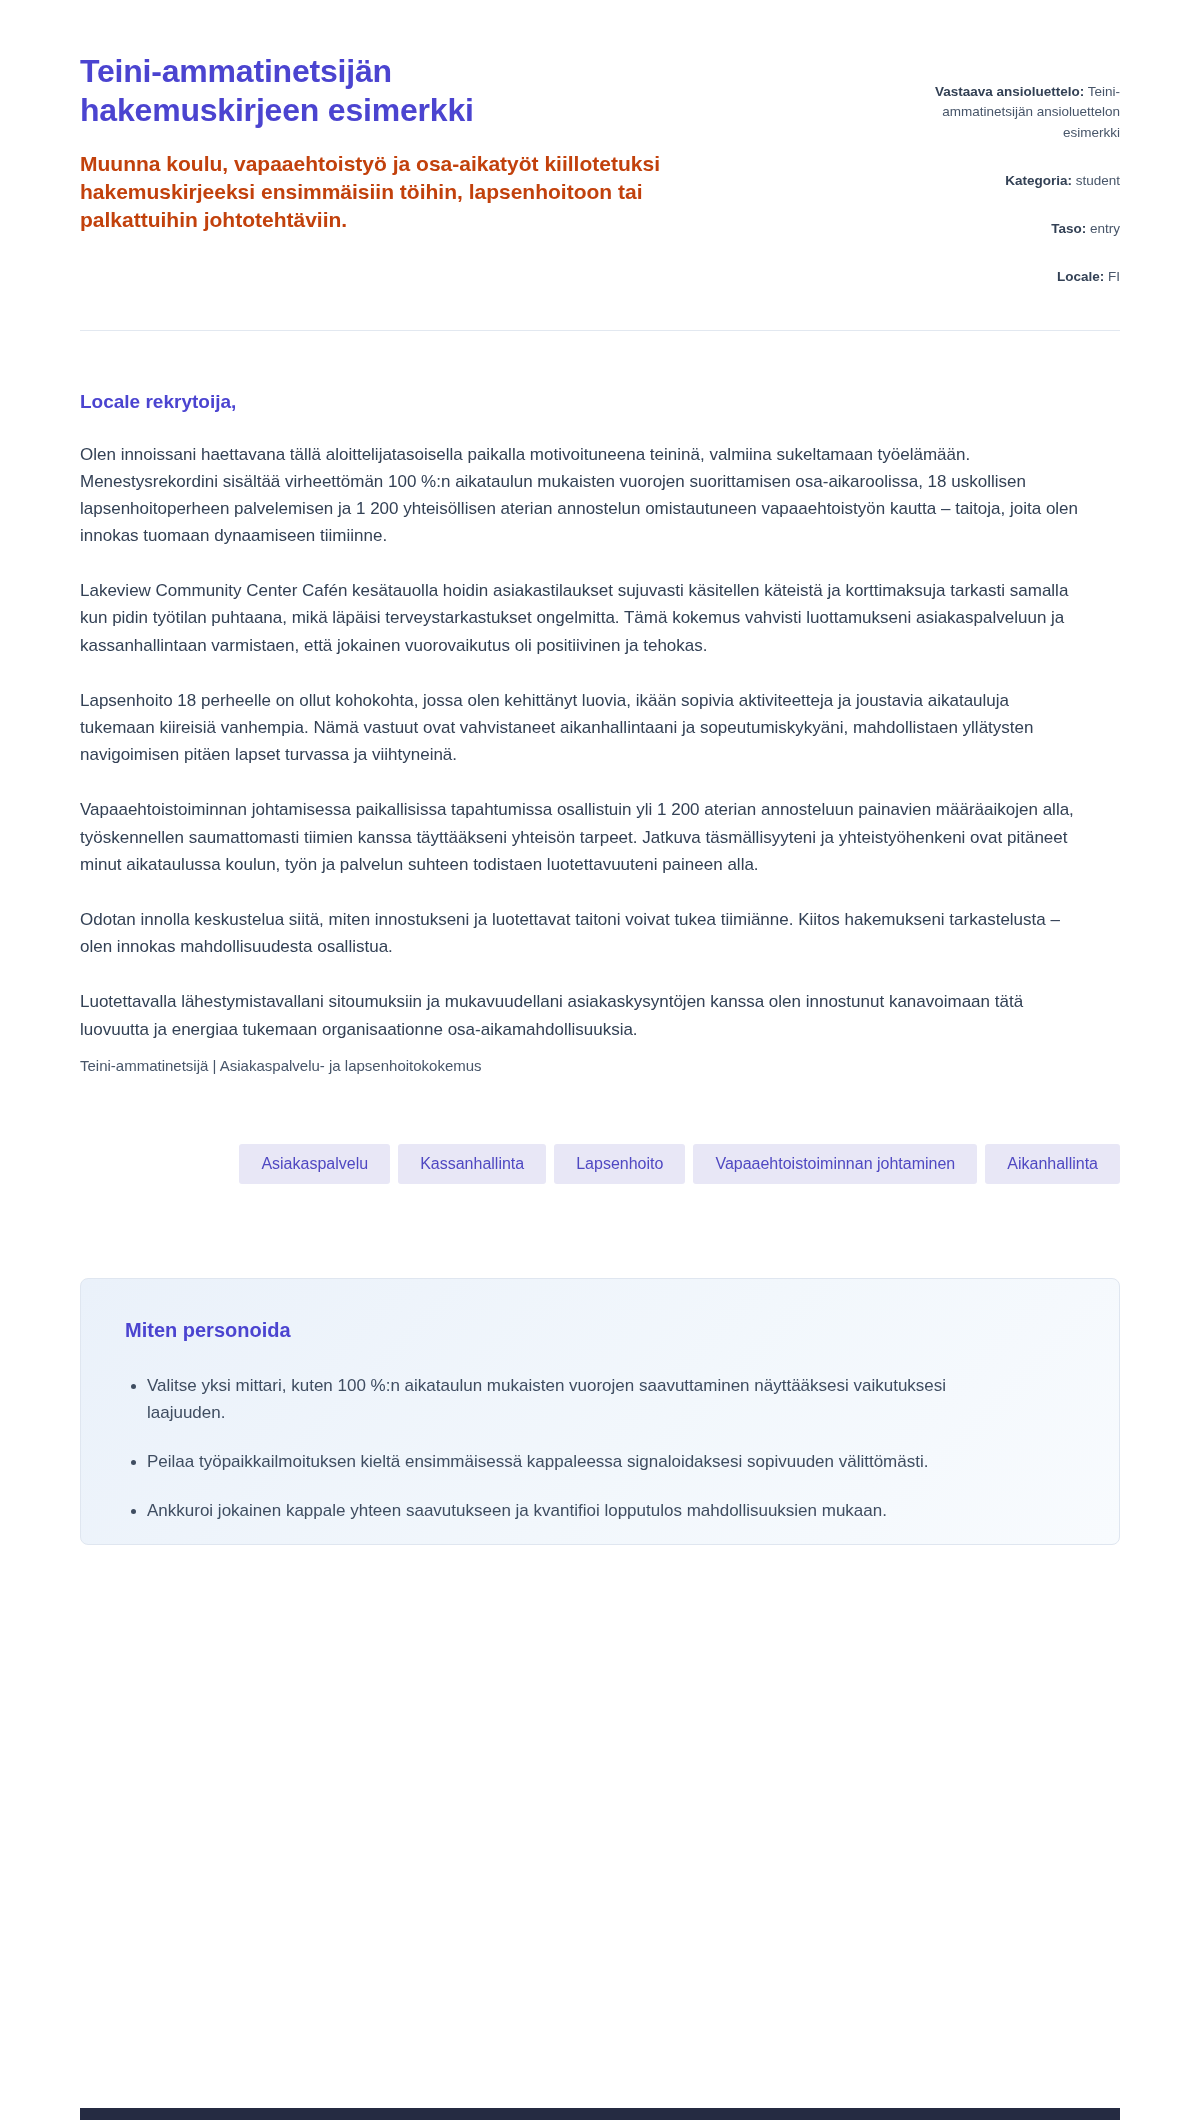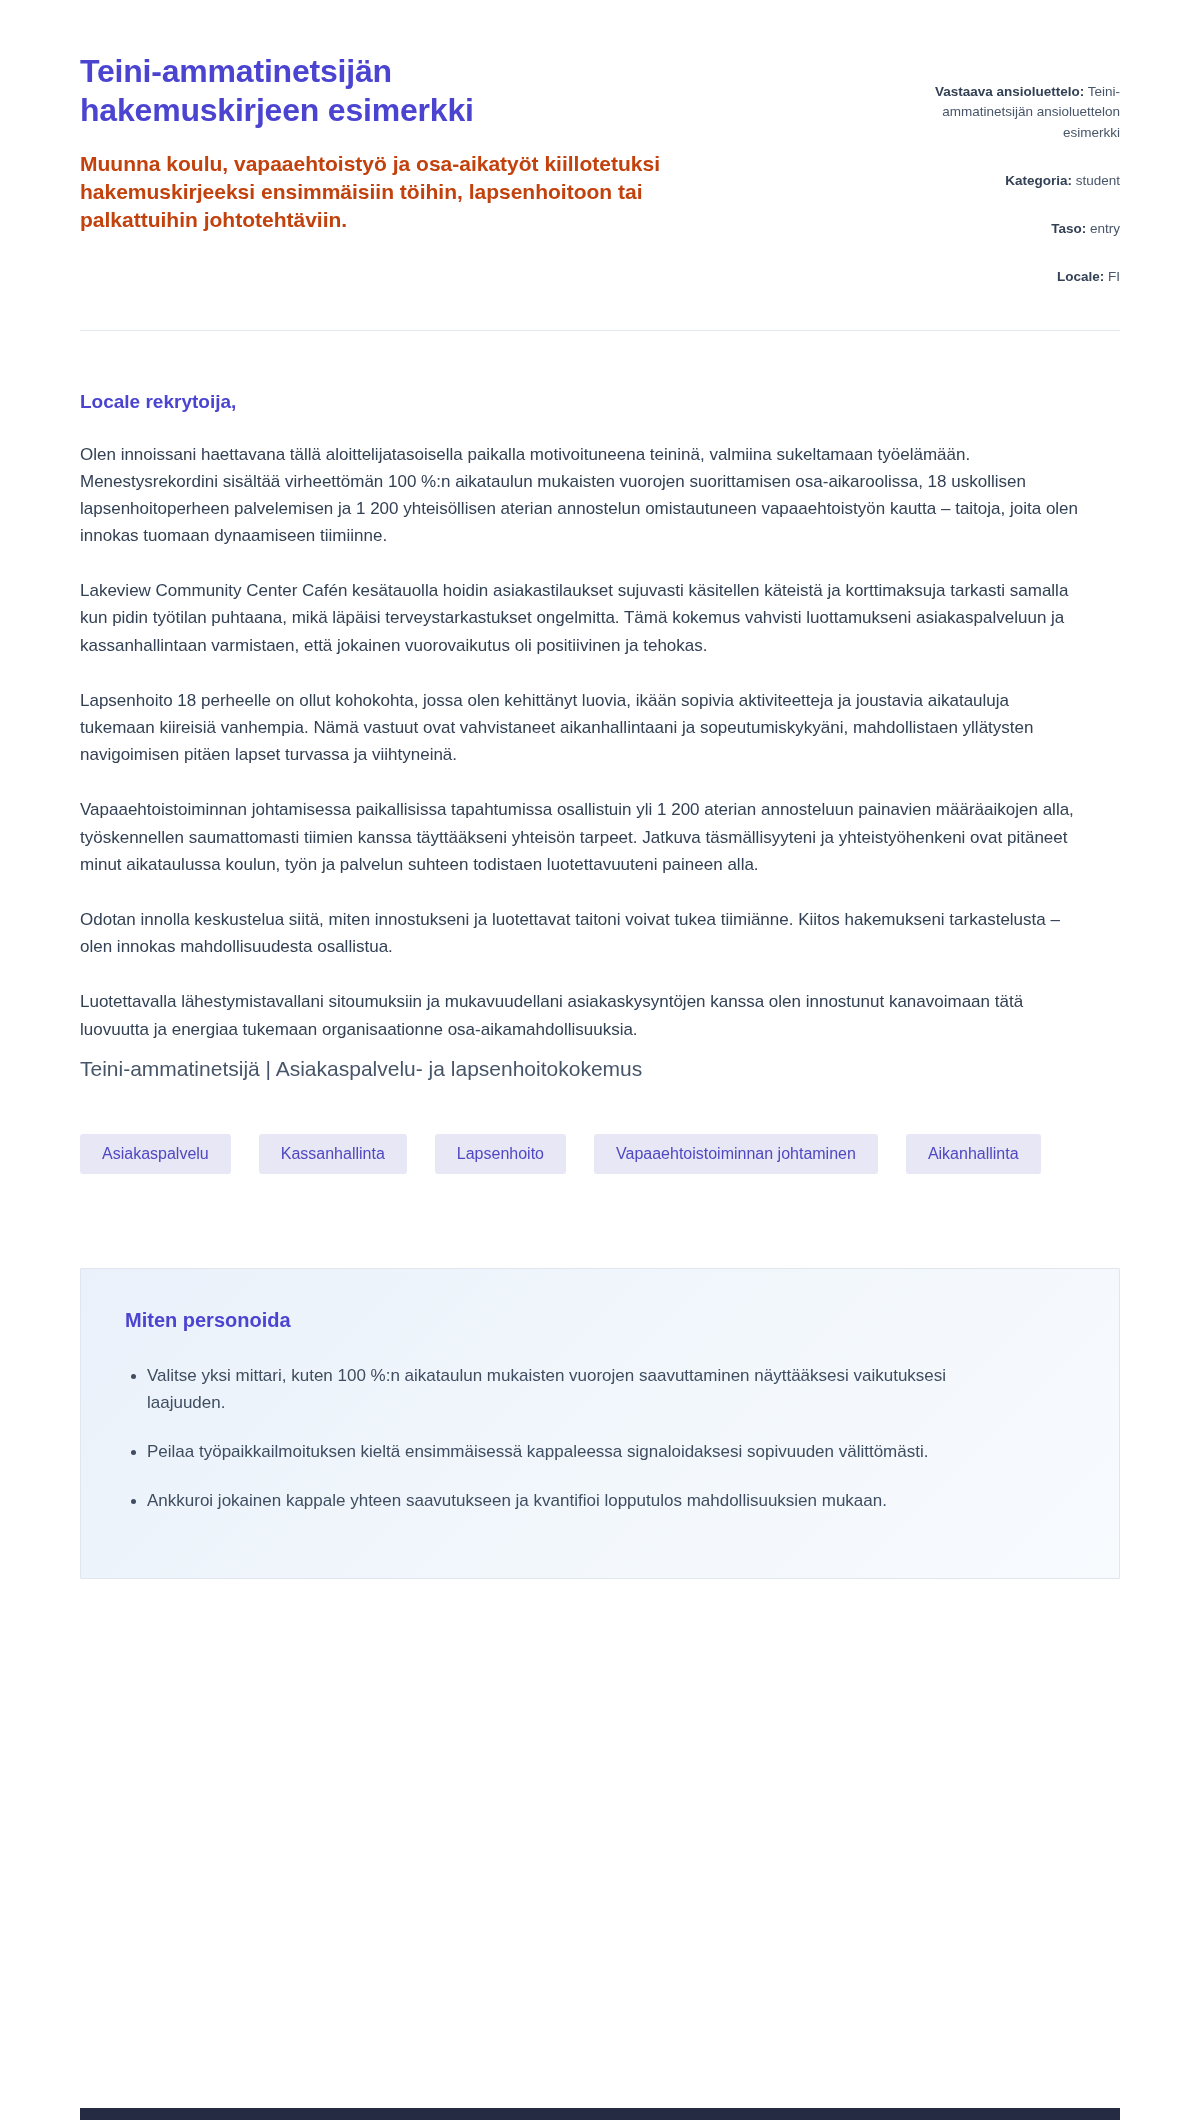--- a/index.html
+++ b/index.html
@@ -77,49 +77,50 @@
     color: #334155;
   }
   .sig-name {
     margin: 88px 0 0 0;
     font-size: 17.5px;
     font-weight: 700;
     color: #1f2a3a;
   }
   .sig-role {
     margin: 14px 0 0 0;
-    font-size: 21px;
+    font-size: 15px;
     color: #475569;
   }
 
   
   .chips {
-    margin-top: 53px;
+    margin-top: 70px;
     display: flex;
     flex-wrap: wrap;
-    gap: 28px;
+    gap: 8px;
+    justify-content: flex-end;
   }
   .chip {
     display: inline-block;
     background: #e8e7f6;
     color: #4f48c2;
     font-size: 16px;
     line-height: 1;
     padding: 12px 22px;
     border-radius: 3px;
     white-space: nowrap;
   }
 
   
   .callout {
     margin-top: 94px;
     border: 1px solid #dfe6f0;
-    border-radius: 1px;
+    border-radius: 8px;
     background: linear-gradient(135deg, #eaf1fa 0%, #f2f7fc 55%, #f8fbfe 100%);
-    padding: 40px 44px 64px 44px;
+    padding: 40px 44px 20px 44px;
   }
   .callout-title {
     margin: 0;
     font-size: 20px;
     font-weight: 700;
     color: #4b44d0;
   }
   .callout-tips {
     margin: 30px 0 0 0;
     padding: 0 0 0 22px;

